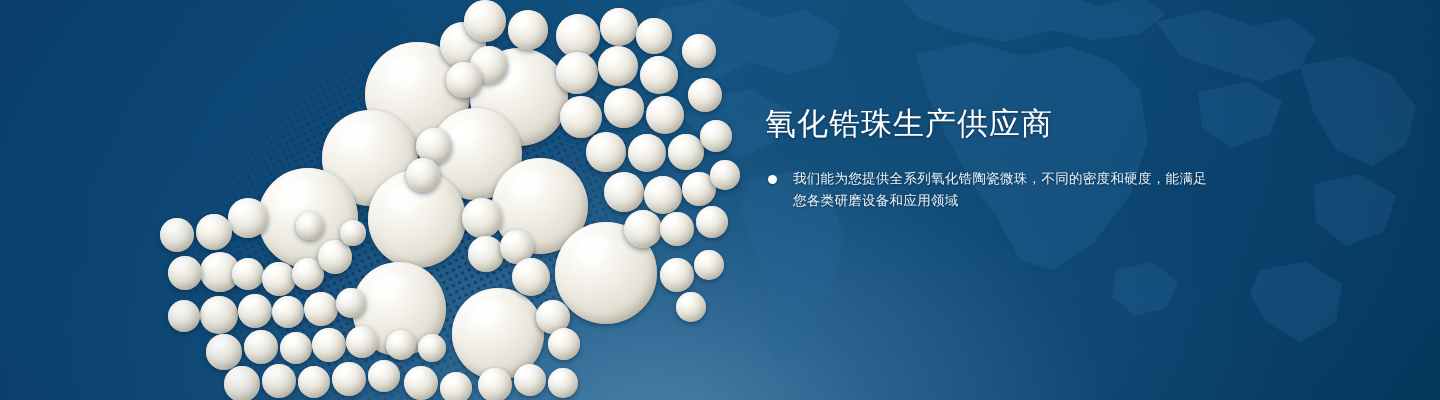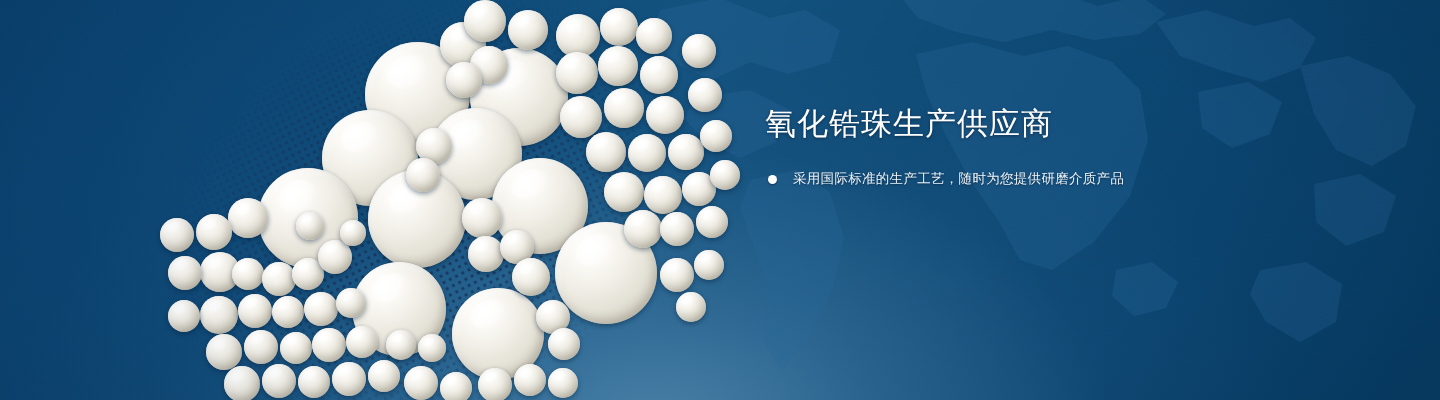--- a/index.html
+++ b/index.html
@@ -271,18 +271,18 @@
   </div>
 
   <div class="bg-vignette"></div>
 
   <div class="copy">
     <h1 class="headline">氧化锆珠生产供应商</h1>
 
     <ul class="bullets">
       <li class="bullet">
         <span class="bullet-dot"></span>
-        <span class="bullet-text">采用国际标准的生产工艺，随时为您提供研磨介质产品</span>
+        <span class="bullet-text">我们能为您提供全系列氧化锆陶瓷微珠，不同的密度和硬度，能满足您各类研磨设备和应用领域</span>
       </li>
     </ul>
   </div>
 
 </div>
 
 </body></html>

